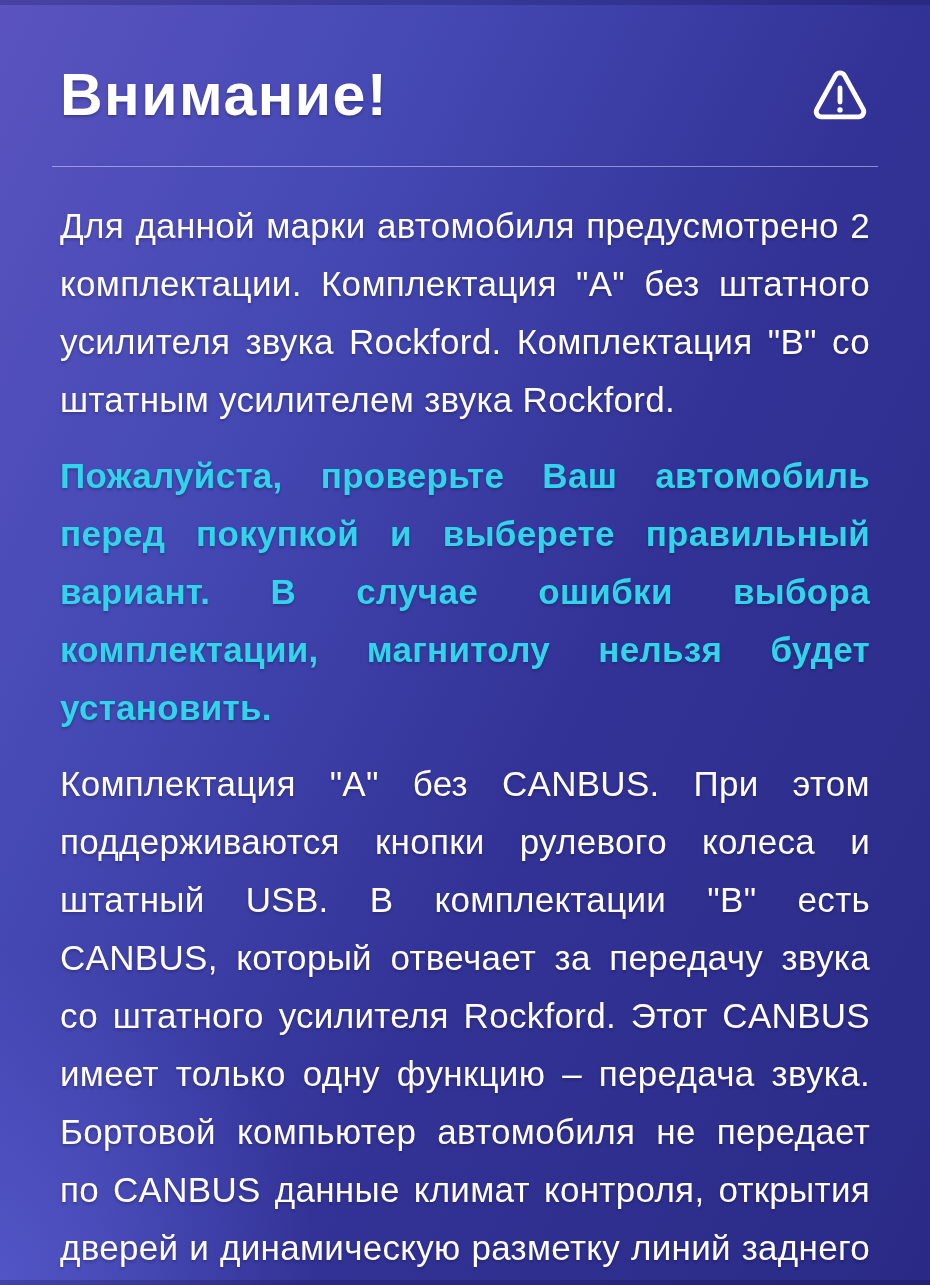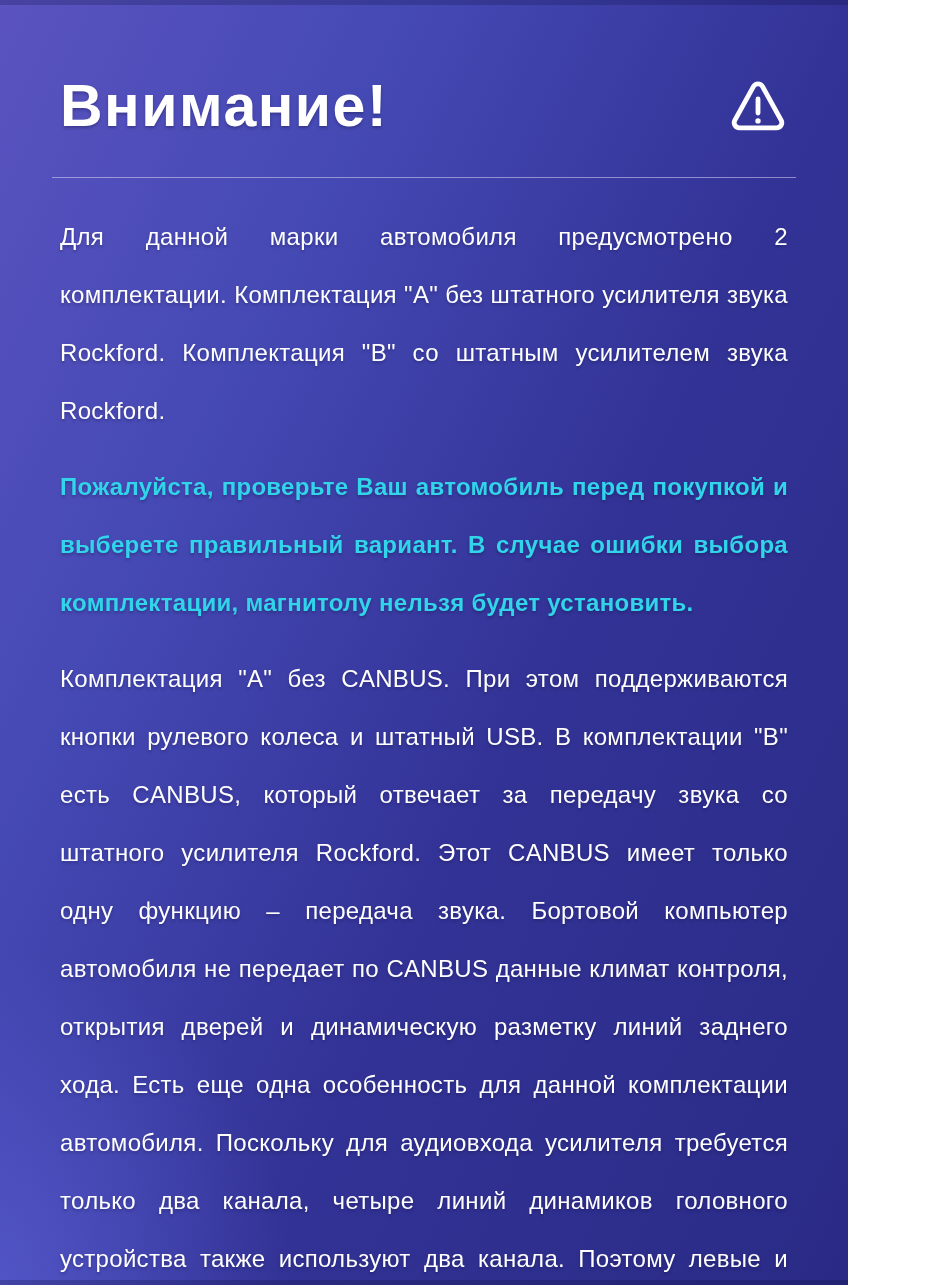--- a/index.html
+++ b/index.html
@@ -4,24 +4,24 @@
 <style>
   html, body { margin: 0; padding: 0; }
   body {
     width: 930px;
     height: 1285px;
     overflow: hidden;
     font-family: "Liberation Sans", "DejaVu Sans", sans-serif;
   }
   .page {
     position: relative;
-    width: 848px;
+    width: 930px;
     height: 1285px;
     box-sizing: border-box;
-    padding: 16px 60px;
+    padding: 5px 60px;
     background:
       radial-gradient(55% 42% at 0% 100%, rgba(102,106,228,0.50) 0%, rgba(102,106,228,0) 62%),
       linear-gradient(116deg, #5a53c0 0%, #4549b4 28%, #333397 58%, #2a2a86 100%);
   }
   .page::before, .page::after {
     content: "";
     position: absolute;
     left: 0; right: 0;
     height: 5px;
     background: rgba(10,10,50,0.22);
@@ -56,21 +56,21 @@
     border: none;
     border-top: 1px solid rgba(216,214,245,0.55);
     margin: 38px -8px 0 -8px;
   }
   .content {
     margin-top: 30px;
   }
   .content p {
     margin: 0 0 18px 0;
     color: #ffffff;
-    font-size: 24px;
+    font-size: 35px;
     line-height: 58px;
     letter-spacing: 0.3px;
     text-align: justify;
     text-shadow: 0 2px 3px rgba(10,10,45,0.28);
   }
   .content p.accent {
     color: #31d4e9;
     font-weight: bold;
   }
 </style>

